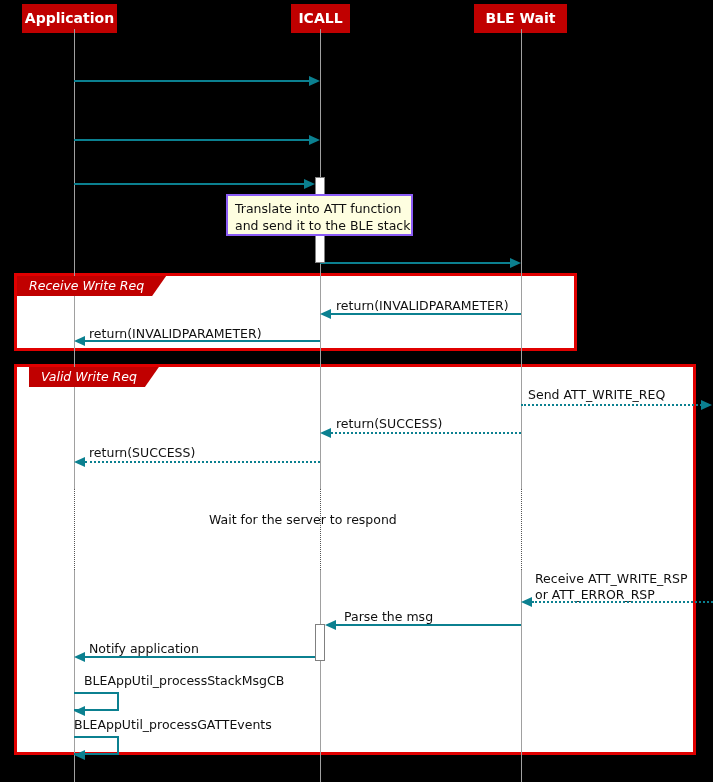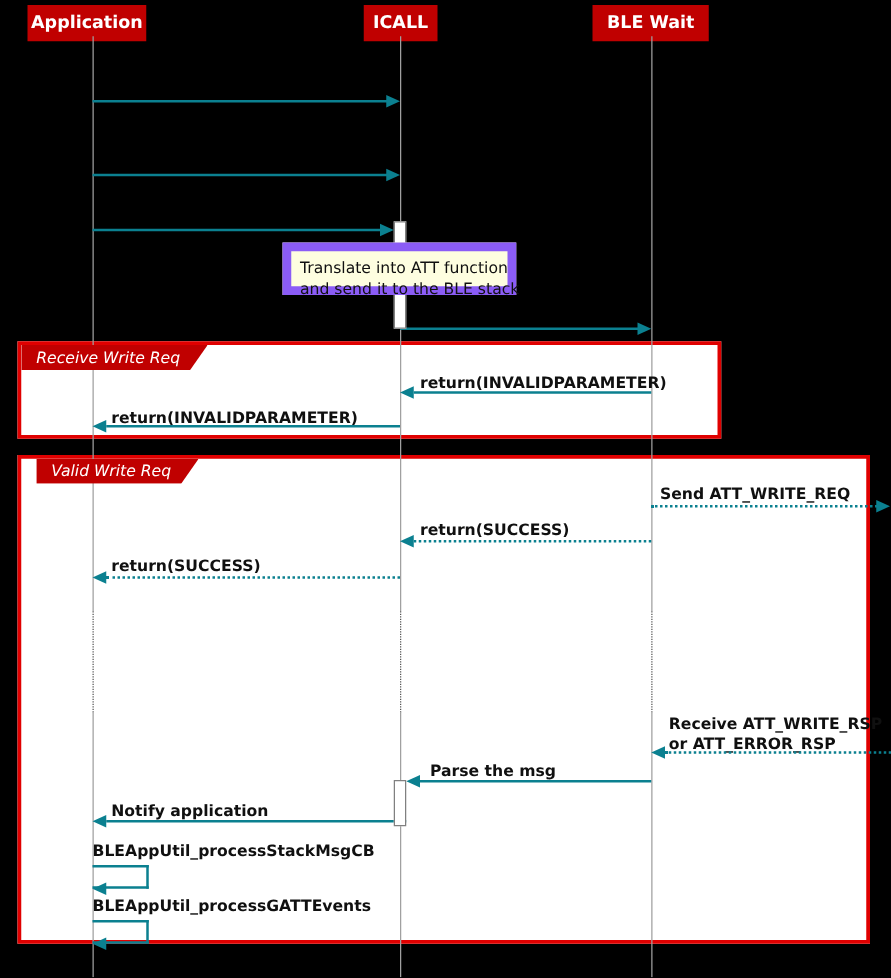--- a/index.html
+++ b/index.html
@@ -80,21 +80,20 @@
     border-right: 11px solid #0B8090;
   }
 
   
   .msg-label {
     position: absolute;
     font-size: 12.5px;
     color: #101010;
     white-space: nowrap;
     z-index: 5;
-    font-weight: bold;
   }
 
   
   .selfmsg {
     position: absolute;
     border: 2px solid #0B8090;
     border-left: none;
     box-sizing: border-box;
     z-index: 5;
   }
@@ -119,21 +118,21 @@
     padding-right: 22px;
     white-space: nowrap;
     z-index: 4;
     clip-path: polygon(0 0, 100% 0, calc(100% - 14px) 100%, 0 100%);
   }
 
   
   .note {
     position: absolute;
     background: #FEFEE0;
-    border: 7px solid #8b5cf6;
+    border: 2px solid #8b5cf6;
     color: #101010;
     font-size: 12.5px;
     line-height: 17px;
     padding: 4px 7px;
     box-sizing: border-box;
     white-space: pre;
     z-index: 8;
   }
 
   
@@ -203,35 +202,36 @@
   <div class="arrowhead right" style="left:701px; top:400px; z-index:9;"></div>
 
   <div class="msg-label" style="left:336px; top:416px;">return(SUCCESS)</div>
   <div class="msg dashed" style="left:331px; top:432px; width:190px;"></div>
   <div class="arrowhead left" style="left:320px; top:428px;"></div>
 
   <div class="msg-label" style="left:89px; top:445px;">return(SUCCESS)</div>
   <div class="msg dashed" style="left:85px; top:461px; width:235px;"></div>
   <div class="arrowhead left" style="left:74px; top:457px;"></div>
 
+  <div class="free-text" style="left:209px; top:512px;">Wait for the server to respond</div>
 
   <div class="msg-label" style="left:535px; top:571px;">Receive ATT_WRITE_RSP</div>
   <div class="msg-label" style="left:535px; top:587px;">or ATT_ERROR_RSP</div>
   <div class="msg dashed" style="left:532px; top:601px; width:181px; z-index:9;"></div>
   <div class="arrowhead left" style="left:521px; top:597px; z-index:9;"></div>
 
   <div class="msg-label" style="left:344px; top:609px;">Parse the msg</div>
   <div class="msg" style="left:336px; top:624px; width:185px;"></div>
   <div class="arrowhead left" style="left:325px; top:620px;"></div>
 
   <div class="msg-label" style="left:89px; top:641px;">Notify application</div>
   <div class="msg" style="left:85px; top:656px; width:240px;"></div>
   <div class="arrowhead left" style="left:74px; top:652px;"></div>
 
-  <div class="msg-label" style="left:74px; top:673px;">BLEAppUtil_processStackMsgCB</div>
+  <div class="msg-label" style="left:74px; top:673px;padding-left:10px;">BLEAppUtil_processStackMsgCB</div>
   <div class="selfmsg" style="left:74px; top:692px; width:45px; height:19px;"></div>
   <div class="arrowhead left" style="left:74px; top:706px;"></div>
 
   <div class="msg-label" style="left:74px; top:717px;">BLEAppUtil_processGATTEvents</div>
   <div class="selfmsg" style="left:74px; top:736px; width:45px; height:19px;"></div>
   <div class="arrowhead left" style="left:74px; top:750px;"></div>
 
 </div>
 
 </body></html>

